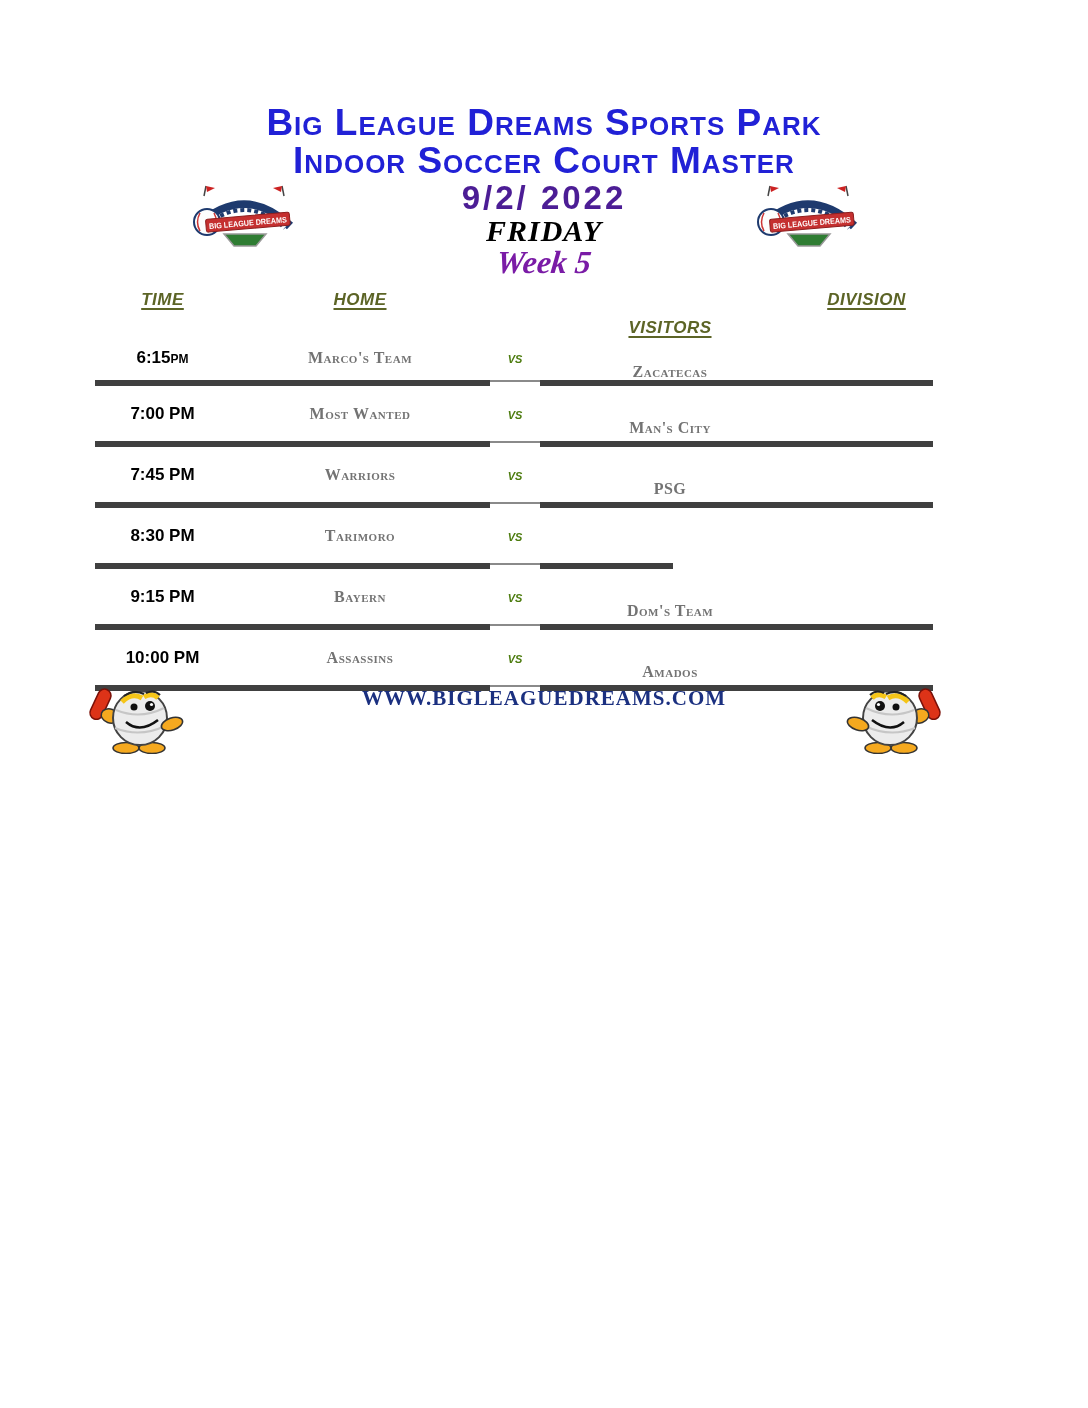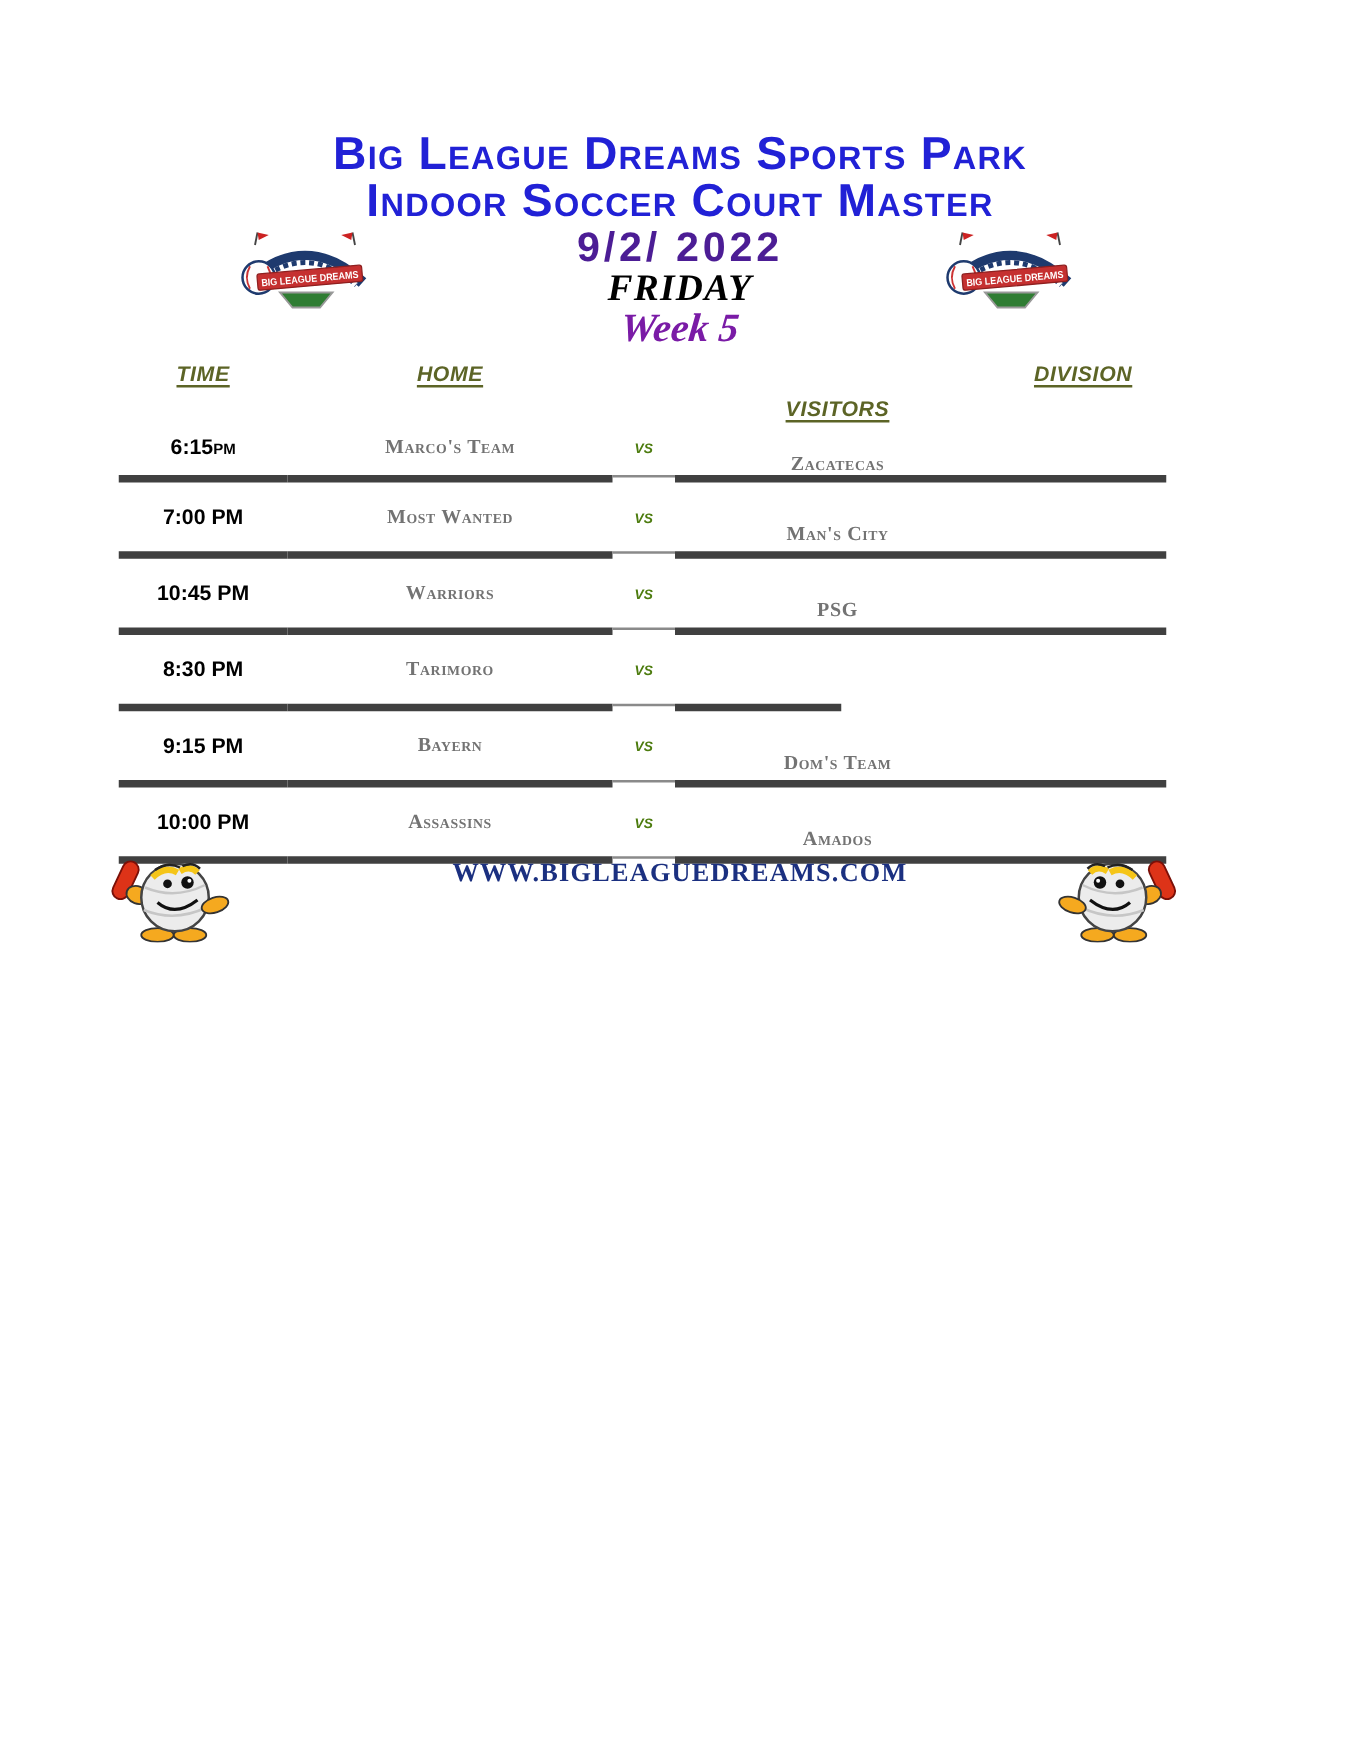--- a/index.html
+++ b/index.html
@@ -161,21 +161,21 @@
 
     <div class="t-row">
       <div class="cell c-time time-text">7:00 PM</div>
       <div class="cell c-home team-text">Most Wanted</div>
       <div class="cell c-vs vs-text">vs</div>
       <div class="cell c-vis team-text">Man's City</div>
       <div class="cell c-div team-text"></div>
     </div>
 
     <div class="t-row">
-      <div class="cell c-time time-text">10:45 PM</div>
+      <div class="cell c-time time-text">7:45 PM</div>
       <div class="cell c-home team-text">Warriors</div>
       <div class="cell c-vs vs-text">vs</div>
       <div class="cell c-vis team-text">PSG</div>
       <div class="cell c-div team-text"></div>
     </div>
 
     <div class="t-row">
       <div class="cell c-time time-text">8:30 PM</div>
       <div class="cell c-home team-text">Tarimoro</div>
       <div class="cell c-vs vs-text">vs</div>

